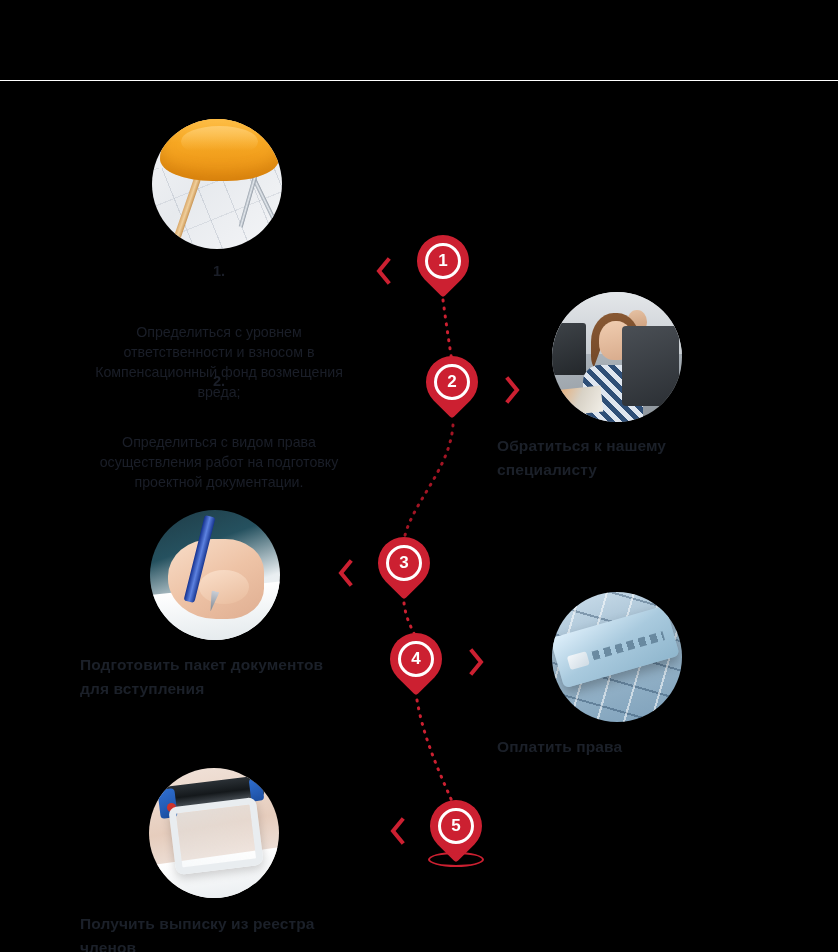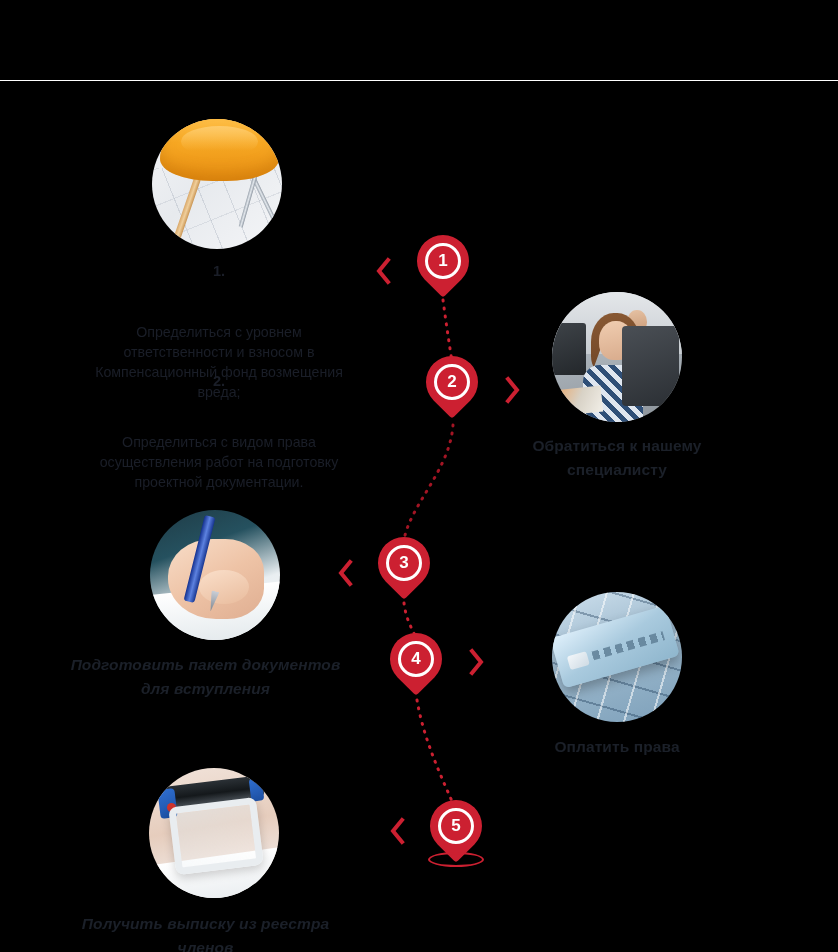--- a/index.html
+++ b/index.html
@@ -221,28 +221,28 @@
     position:absolute; left:18%; top:26%; width:68%; height:52%;
     transform:rotate(-7deg);
     border:7px solid #e9edf0; border-radius:8px;
     background:linear-gradient(160deg, rgba(220,232,238,.45), rgba(255,255,255,.2));
     box-shadow:0 4px 10px rgba(0,0,0,.18);
   }
 
   
   .caption {
     position: absolute;
-    text-align: center;
+    text-align: left;
     color: #1b2029;
     font-weight: bold;
     font-size: 15.5px;
     line-height: 1.52;
     letter-spacing: .1px;
   }
-  .caption.left-col  { left: 68px; width: 275px; font-style: italic; }
+  .caption.left-col  { left: 80px; width: 275px; }
   .caption.right-col { left: 497px; width: 240px; }
 
   
   .liststep {
     position: absolute;
     left: 85px;
     width: 268px;
     text-align: center;
     color: #1a1e28;
     font-size: 14.2px;

